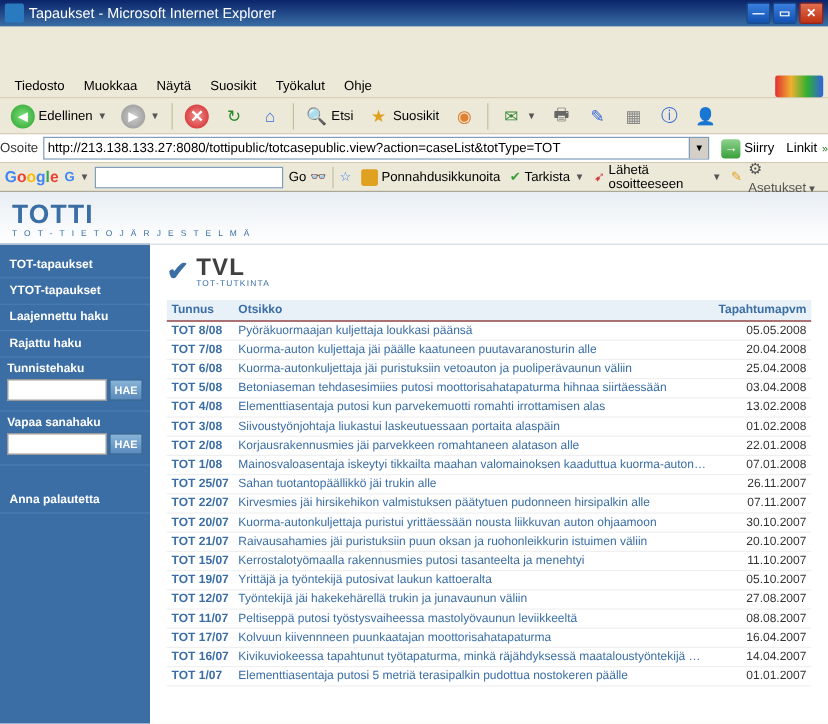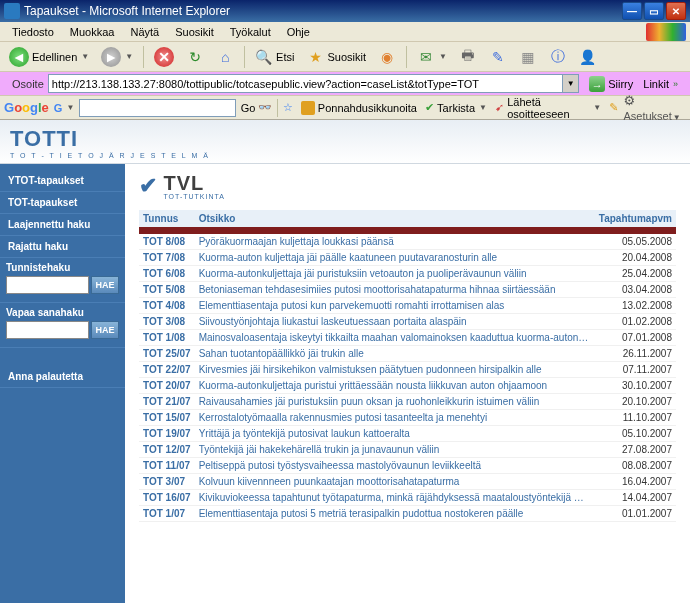--- a/index.html
+++ b/index.html
@@ -5,35 +5,35 @@
 * { margin: 0; padding: 0; box-sizing: border-box; }
 body { font-family: Tahoma, Arial, sans-serif; font-size: 11px; background: #ece9d8; overflow: hidden; width: 690px; height: 603px; }
 
 .titlebar { background: linear-gradient(#0a246a, #3a6ea5); color: #fff; height: 22px; display: flex; align-items: center; padding: 0 4px; font-size: 12px; }
 .titlebar .icon { width: 16px; height: 16px; background: #2a7ac0; margin-right: 4px; border-radius: 2px; }
 .titlebar .title { flex: 1; }
 .titlebar .winbtns { display: flex; gap: 2px; }
 .titlebar .winbtn { width: 20px; height: 18px; background: linear-gradient(#3a80e0,#1050b0); border: 1px solid #1a4a8a; border-radius: 2px; display: flex; align-items: center; justify-content: center; color: #fff; font-size: 10px; font-weight: bold; cursor: pointer; }
 .titlebar .winbtn.close { background: linear-gradient(#e07050,#c03010); border-color: #a02010; }
 
-.menubar { background: #ece9d8; height: 20px; display: flex; align-items: center; padding: 0 4px; font-size: 11px; border-bottom: 1px solid #d0c8b0; }
+.menubar { background: #ece9d8; height: 20px; display: flex; align-items: center; padding: 0 4px; font-size: 11px; border-bottom: 1px solid #d0c8b0; margin-top: 40px; }
 .menubar .mitem { padding: 2px 8px; cursor: pointer; }
 .menubar .ielogo { margin-left: auto; width: 40px; height: 18px; background: linear-gradient(90deg,#e03030,#f0b030,#30b030,#3060e0); border-radius: 2px; }
 
 .toolbar { background: #ece9d8; height: 30px; display: flex; align-items: center; padding: 0 4px; gap: 2px; border-bottom: 1px solid #d0c8b0; }
 .tbtn { height: 24px; min-width: 24px; border: 1px solid transparent; border-radius: 3px; display: flex; align-items: center; justify-content: center; padding: 0 4px; gap: 3px; cursor: pointer; font-size: 11px; }
 .tbtn .circ { width: 20px; height: 20px; border-radius: 50%; display: flex; align-items: center; justify-content: center; color: #fff; font-weight: bold; font-size: 14px; }
 .circ.green { background: radial-gradient(#7de07d,#2aa02a); }
 .circ.gray { background: radial-gradient(#d0d0d0,#909090); }
 .circ.red { background: radial-gradient(#f09090,#d02020); }
 .tbtn .sq { width: 18px; height: 18px; display: flex; align-items: center; justify-content: center; font-size: 14px; }
 .sep { width: 1px; height: 22px; background: #c0c0a0; margin: 0 3px; }
 .dd { font-size: 8px; color: #555; margin-left: 1px; }
 
-.addrbar { background: #f0abfc; height: 24px; display: flex; align-items: center; padding: 0 12px; gap: 4px; border-bottom: 1px solid #d0c8b0; }
+.addrbar { background: #ffffff; height: 24px; display: flex; align-items: center; padding: 0 0; gap: 4px; border-bottom: 1px solid #d0c8b0; }
 .addrbar .lbl { font-size: 11px; color: #333; }
 .addrbar input { flex: 1; height: 19px; font-size: 11px; padding: 0 18px 0 3px; border: 1px solid #7f9db9; }
 .addrbar .addwrap { flex: 1; position: relative; display: flex; }
 .addrbar .addwrap .ddbtn { position: absolute; right: 1px; top: 1px; width: 16px; height: 17px; background: #d4d0c8; border-left: 1px solid #7f9db9; display: flex; align-items: center; justify-content: center; font-size: 8px; cursor: pointer; }
 .gobtn { height: 20px; padding: 0 6px; display: flex; align-items: center; gap: 3px; cursor: pointer; font-size: 11px; }
 .gobtn .goarr { width: 16px; height: 16px; border-radius: 3px; background: linear-gradient(#8dd28d,#3aa03a); color: #fff; display: flex; align-items: center; justify-content: center; font-weight: bold; }
 
 .googlebar { background: #ece9d8; height: 24px; display: flex; align-items: center; padding: 0 4px; gap: 2px; border-bottom: 1px solid #aca899; font-size: 11px; }
 .googlebar .glogo { font-weight: bold; font-size: 13px; }
 .googlebar .glogo span:nth-child(1){color:#4285f4}.googlebar .glogo span:nth-child(2){color:#ea4335}.googlebar .glogo span:nth-child(3){color:#fbbc05}.googlebar .glogo span:nth-child(4){color:#4285f4}.googlebar .glogo span:nth-child(5){color:#34a853}.googlebar .glogo span:nth-child(6){color:#ea4335}
@@ -58,21 +58,21 @@
 .ssearch button { width: 28px; height: 18px; background: linear-gradient(#88b4d8,#5a8abb); border: 1px solid #3a6a95; color: #fff; font-size: 9px; font-weight: bold; cursor: pointer; }
 
 .main { flex: 1; background: #fff; overflow-y: auto; position: relative; padding-top: 48px; }
 .main-inner { padding: 4px 14px 14px; }
 .tvl-logo { display: flex; align-items: center; gap: 6px; margin-bottom: 10px; }
 .tvl-v { color: #3a6ea5; font-size: 22px; font-weight: bold; }
 .tvl-t { color: #404040; font-size: 20px; font-weight: bold; letter-spacing: 1px; }
 .tvl-sub { font-size: 7px; color: #3a6ea5; letter-spacing: 1px; margin-top: -2px; }
 
 .tbl { width: 100%; font-size: 10px; border-collapse: collapse; }
-.tbl th { text-align: left; color: #3a6ea5; font-weight: bold; padding: 3px 4px; background: #e8f0f8; border-bottom: 7px solid #7f1d1d; }
+.tbl th { text-align: left; color: #3a6ea5; font-weight: bold; padding: 3px 4px; background: #e8f0f8; border-bottom: 1px solid #7f1d1d; }
 .tbl th:last-child { text-align: right; }
 .tbl td { padding: 2px 4px; border-bottom: 1px solid #f0f0f0; white-space: nowrap; overflow: hidden; text-overflow: ellipsis; }
 .tbl td:first-child { width: 55px; color: #3a6ea5; font-weight: bold; cursor: pointer; }
 .tbl td:nth-child(2) { color: #3a6ea5; max-width: 380px; cursor: pointer; }
 .tbl td:last-child { width: 70px; text-align: right; color: #333; }
 
 .main::-webkit-scrollbar { width: 16px; }
 .main::-webkit-scrollbar-track { background: #ece9d8; }
 .main::-webkit-scrollbar-thumb { background: #c8c4b4; border: 1px solid #aca899; }
 .main::-webkit-scrollbar-button { background: #ece9d8; border: 1px solid #aca899; height: 16px; }
@@ -209,22 +209,22 @@
 </div>
 
 <div class="content">
   <div class="header-strip"></div>
   <div class="logo-area">
     <div class="logo-totti">TOTTI</div>
     <div class="logo-sub">T O T - T I E T O J Ä R J E S T E L M Ä</div>
   </div>
 
   <div class="sidebar">
+    <div class="slink">TOT-tapaukset</div>
     <div class="slink">YTOT-tapaukset</div>
-    <div class="slink">TOT-tapaukset</div>
     <div class="slink">Laajennettu haku</div>
     <div class="slink">Rajattu haku</div>
     <div class="ssearch">
       <div class="slbl">Tunnistehaku</div>
       <div class="srow">
         <input type="text" style="">
         <button>HAE</button>
       </div>
     </div>
     <div class="ssearch">
@@ -279,20 +279,25 @@
               <td>TOT 4/08</td>
               <td>Elementtiasentaja putosi kun parvekemuotti romahti irrottamisen alas</td>
               <td>13.02.2008</td>
             </tr>
             <tr>
               <td>TOT 3/08</td>
               <td>Siivoustyönjohtaja liukastui laskeutuessaan portaita alaspäin</td>
               <td>01.02.2008</td>
             </tr>
             <tr>
+              <td>TOT 2/08</td>
+              <td>Korjausrakennusmies jäi parvekkeen romahtaneen alatason alle</td>
+              <td>22.01.2008</td>
+            </tr>
+            <tr>
               <td>TOT 1/08</td>
               <td>Mainosvaloasentaja iskeytyi tikkailta maahan valomainoksen kaaduttua kuorma-auton lavalta</td>
               <td>07.01.2008</td>
             </tr>
             <tr>
               <td>TOT 25/07</td>
               <td>Sahan tuotantopäällikkö jäi trukin alle</td>
               <td>26.11.2007</td>
             </tr>
             <tr>
@@ -324,21 +329,21 @@
               <td>TOT 12/07</td>
               <td>Työntekijä jäi hakekehärellä trukin ja junavaunun väliin</td>
               <td>27.08.2007</td>
             </tr>
             <tr>
               <td>TOT 11/07</td>
               <td>Peltiseppä putosi työstysvaiheessa mastolyövaunun leviikkeeltä</td>
               <td>08.08.2007</td>
             </tr>
             <tr>
-              <td>TOT 3/07</td>
+              <td>TOT 17/07</td>
               <td>Kolvuun kiivennneen puunkaatajan moottorisahatapaturma</td>
               <td>16.04.2007</td>
             </tr>
             <tr>
               <td>TOT 16/07</td>
               <td>Kivikuviokeessa tapahtunut työtapaturma, minkä räjähdyksessä maataloustyöntekijä menehtyi</td>
               <td>14.04.2007</td>
             </tr>
             <tr>
               <td>TOT 1/07</td>

